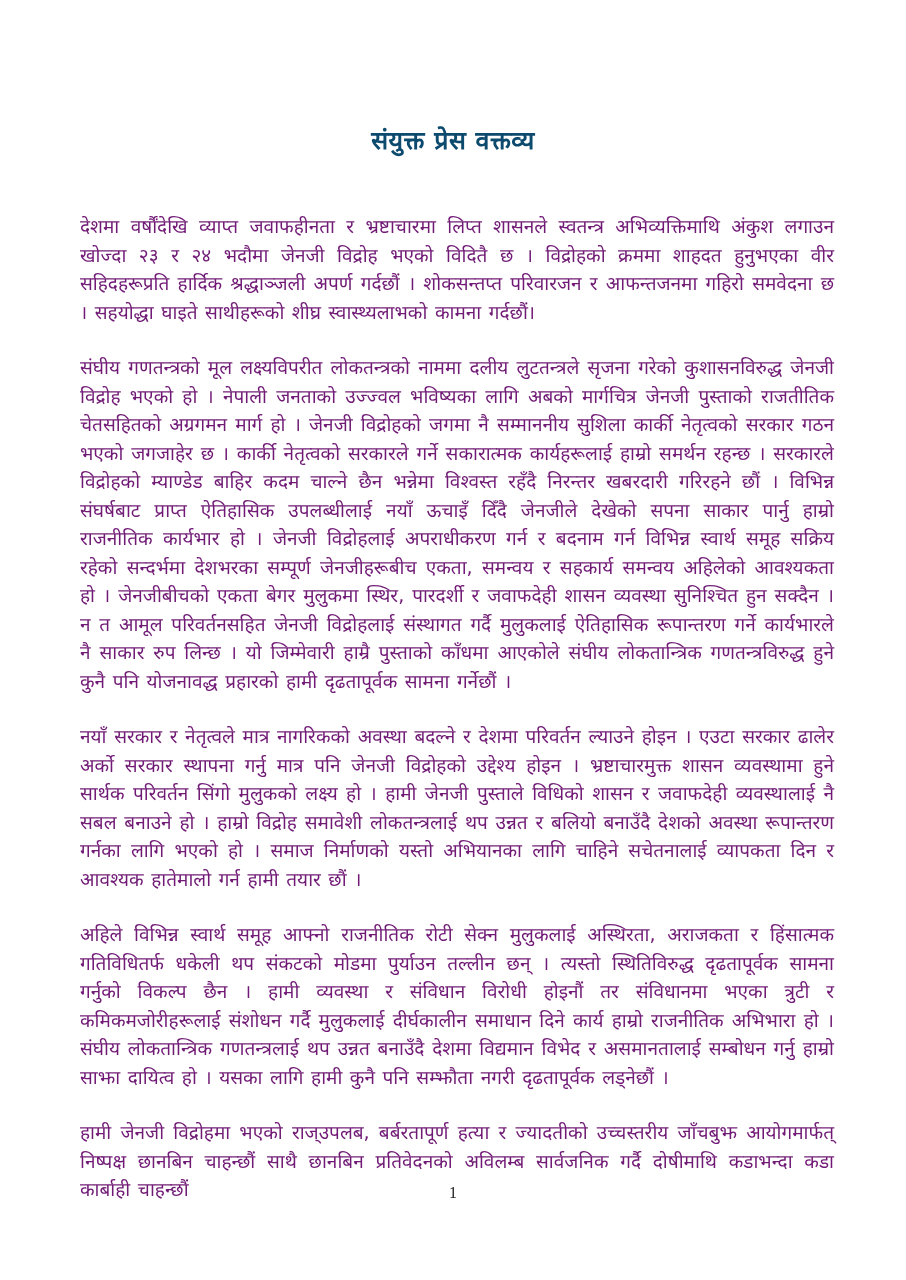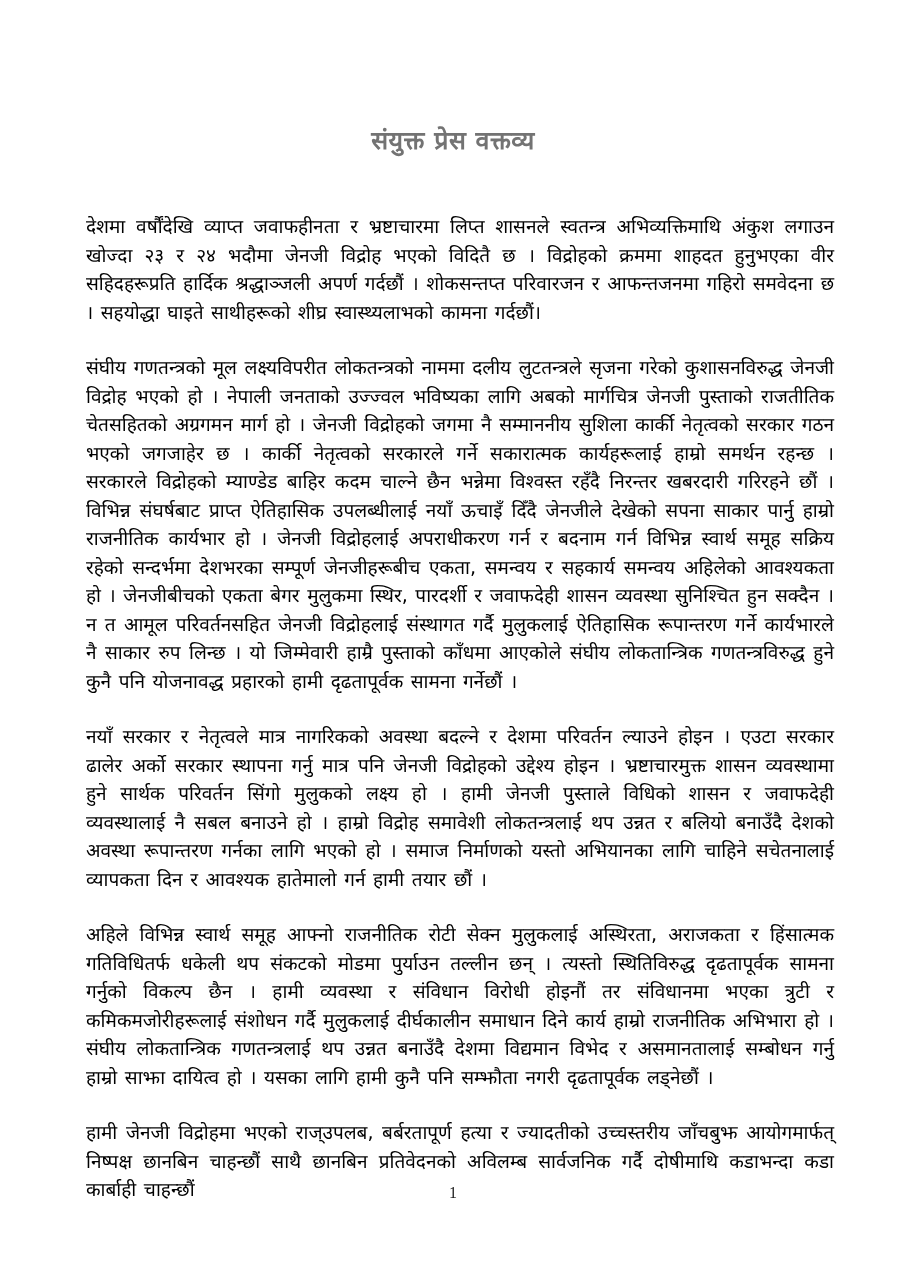--- a/index.html
+++ b/index.html
@@ -18,33 +18,33 @@
     color: #141414;
     overflow: hidden;
   }
   .doc-title {
     margin: 0;
     padding-top: 122px;
     text-align: center;
     font-size: 25px;
     font-weight: bold;
     letter-spacing: 0.5px;
-    color: #737373;
+    color: #0c4a6e;
   }
   .doc-body {
     margin: 56px 72px 0 78px;
   }
   .doc-body p {
-    margin: 0 0 27px 8px;
+    margin: 0 0 27px 2px;
     font-size: 19px;
     line-height: 28.5px;
     text-align: justify;
     text-justify: inter-word;
     word-spacing: 1.5px;
-    color: #000000;
+    color: #701a75;
   }
   .page-number {
     position: absolute;
     bottom: 78px;
     left: 0;
     right: 0;
     text-align: center;
     font-size: 16px;
     color: #222222;
     font-family: "Liberation Serif", "DejaVu Serif", serif;

